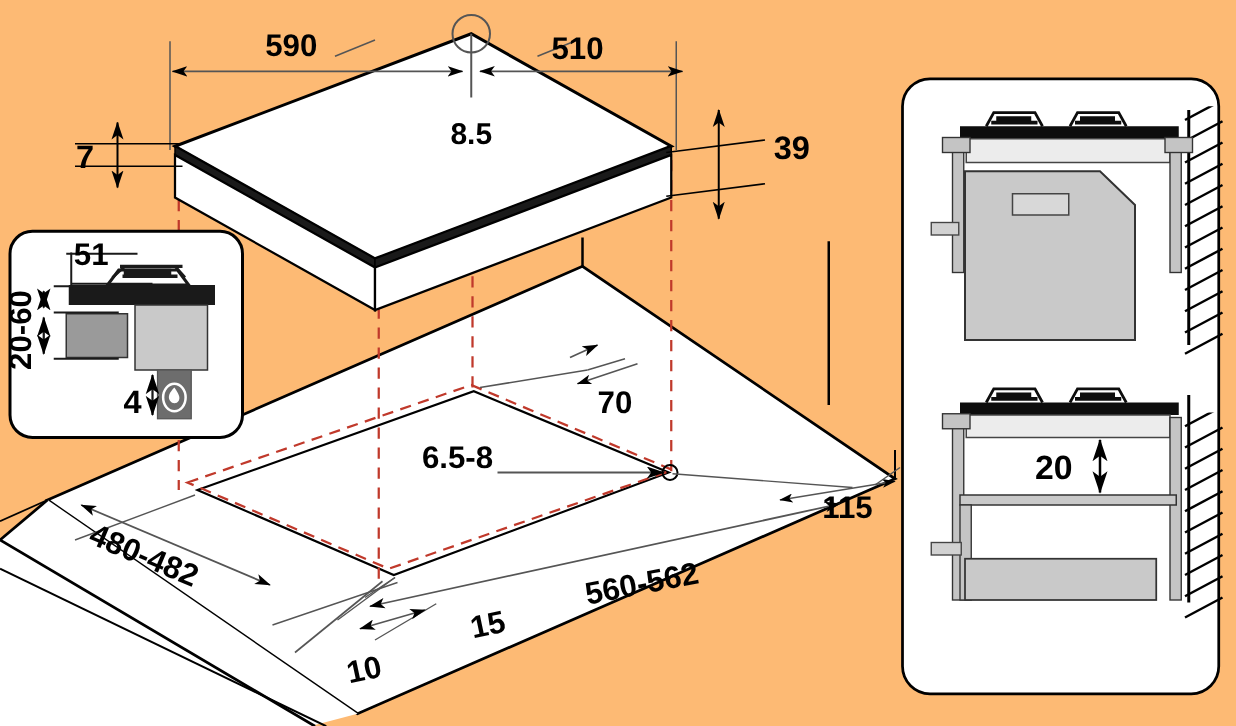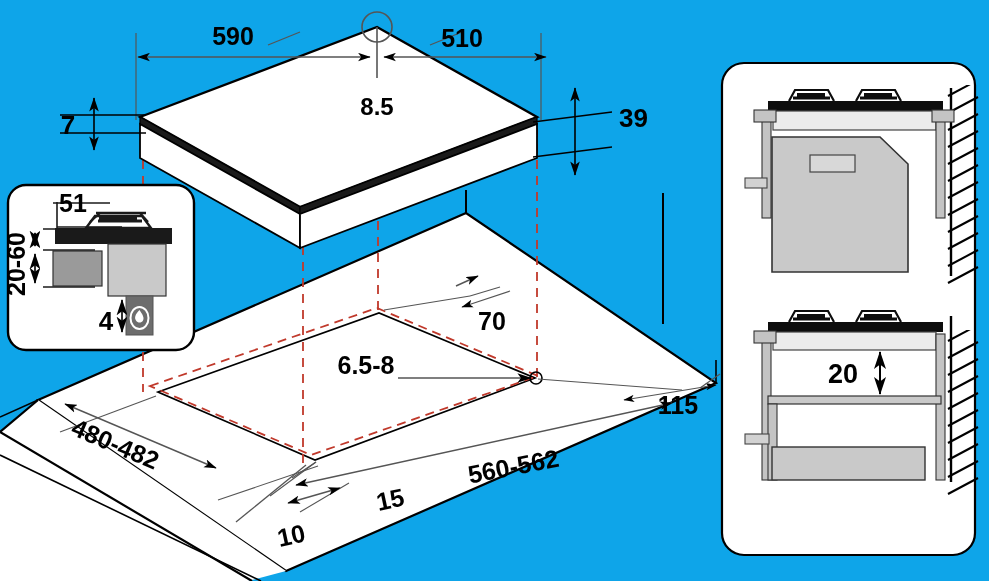--- a/index.html
+++ b/index.html
@@ -1,17 +1,17 @@
 <!DOCTYPE html>
 <html><head>
 <meta charset="utf-8">
 <style>
   html,body{margin:0;padding:0;background:#ffffff;}
   body{width:989px;height:581px;overflow:hidden;font-family:"Liberation Sans",sans-serif;}
-  #stage{position:relative;width:989px;height:581px;background:#0ea5e9;}
+  #stage{position:relative;width:989px;height:581px;background:#fdba74;}
   #stage svg{position:absolute;left:0;top:0;}
   .dimtext{font-family:"Liberation Sans",sans-serif;font-weight:bold;fill:#000;}
 </style>
 </head>
 <body>
 
 <div id="stage">
 
 <svg width="989" height="581" viewBox="0 0 989 581">
   <defs>

